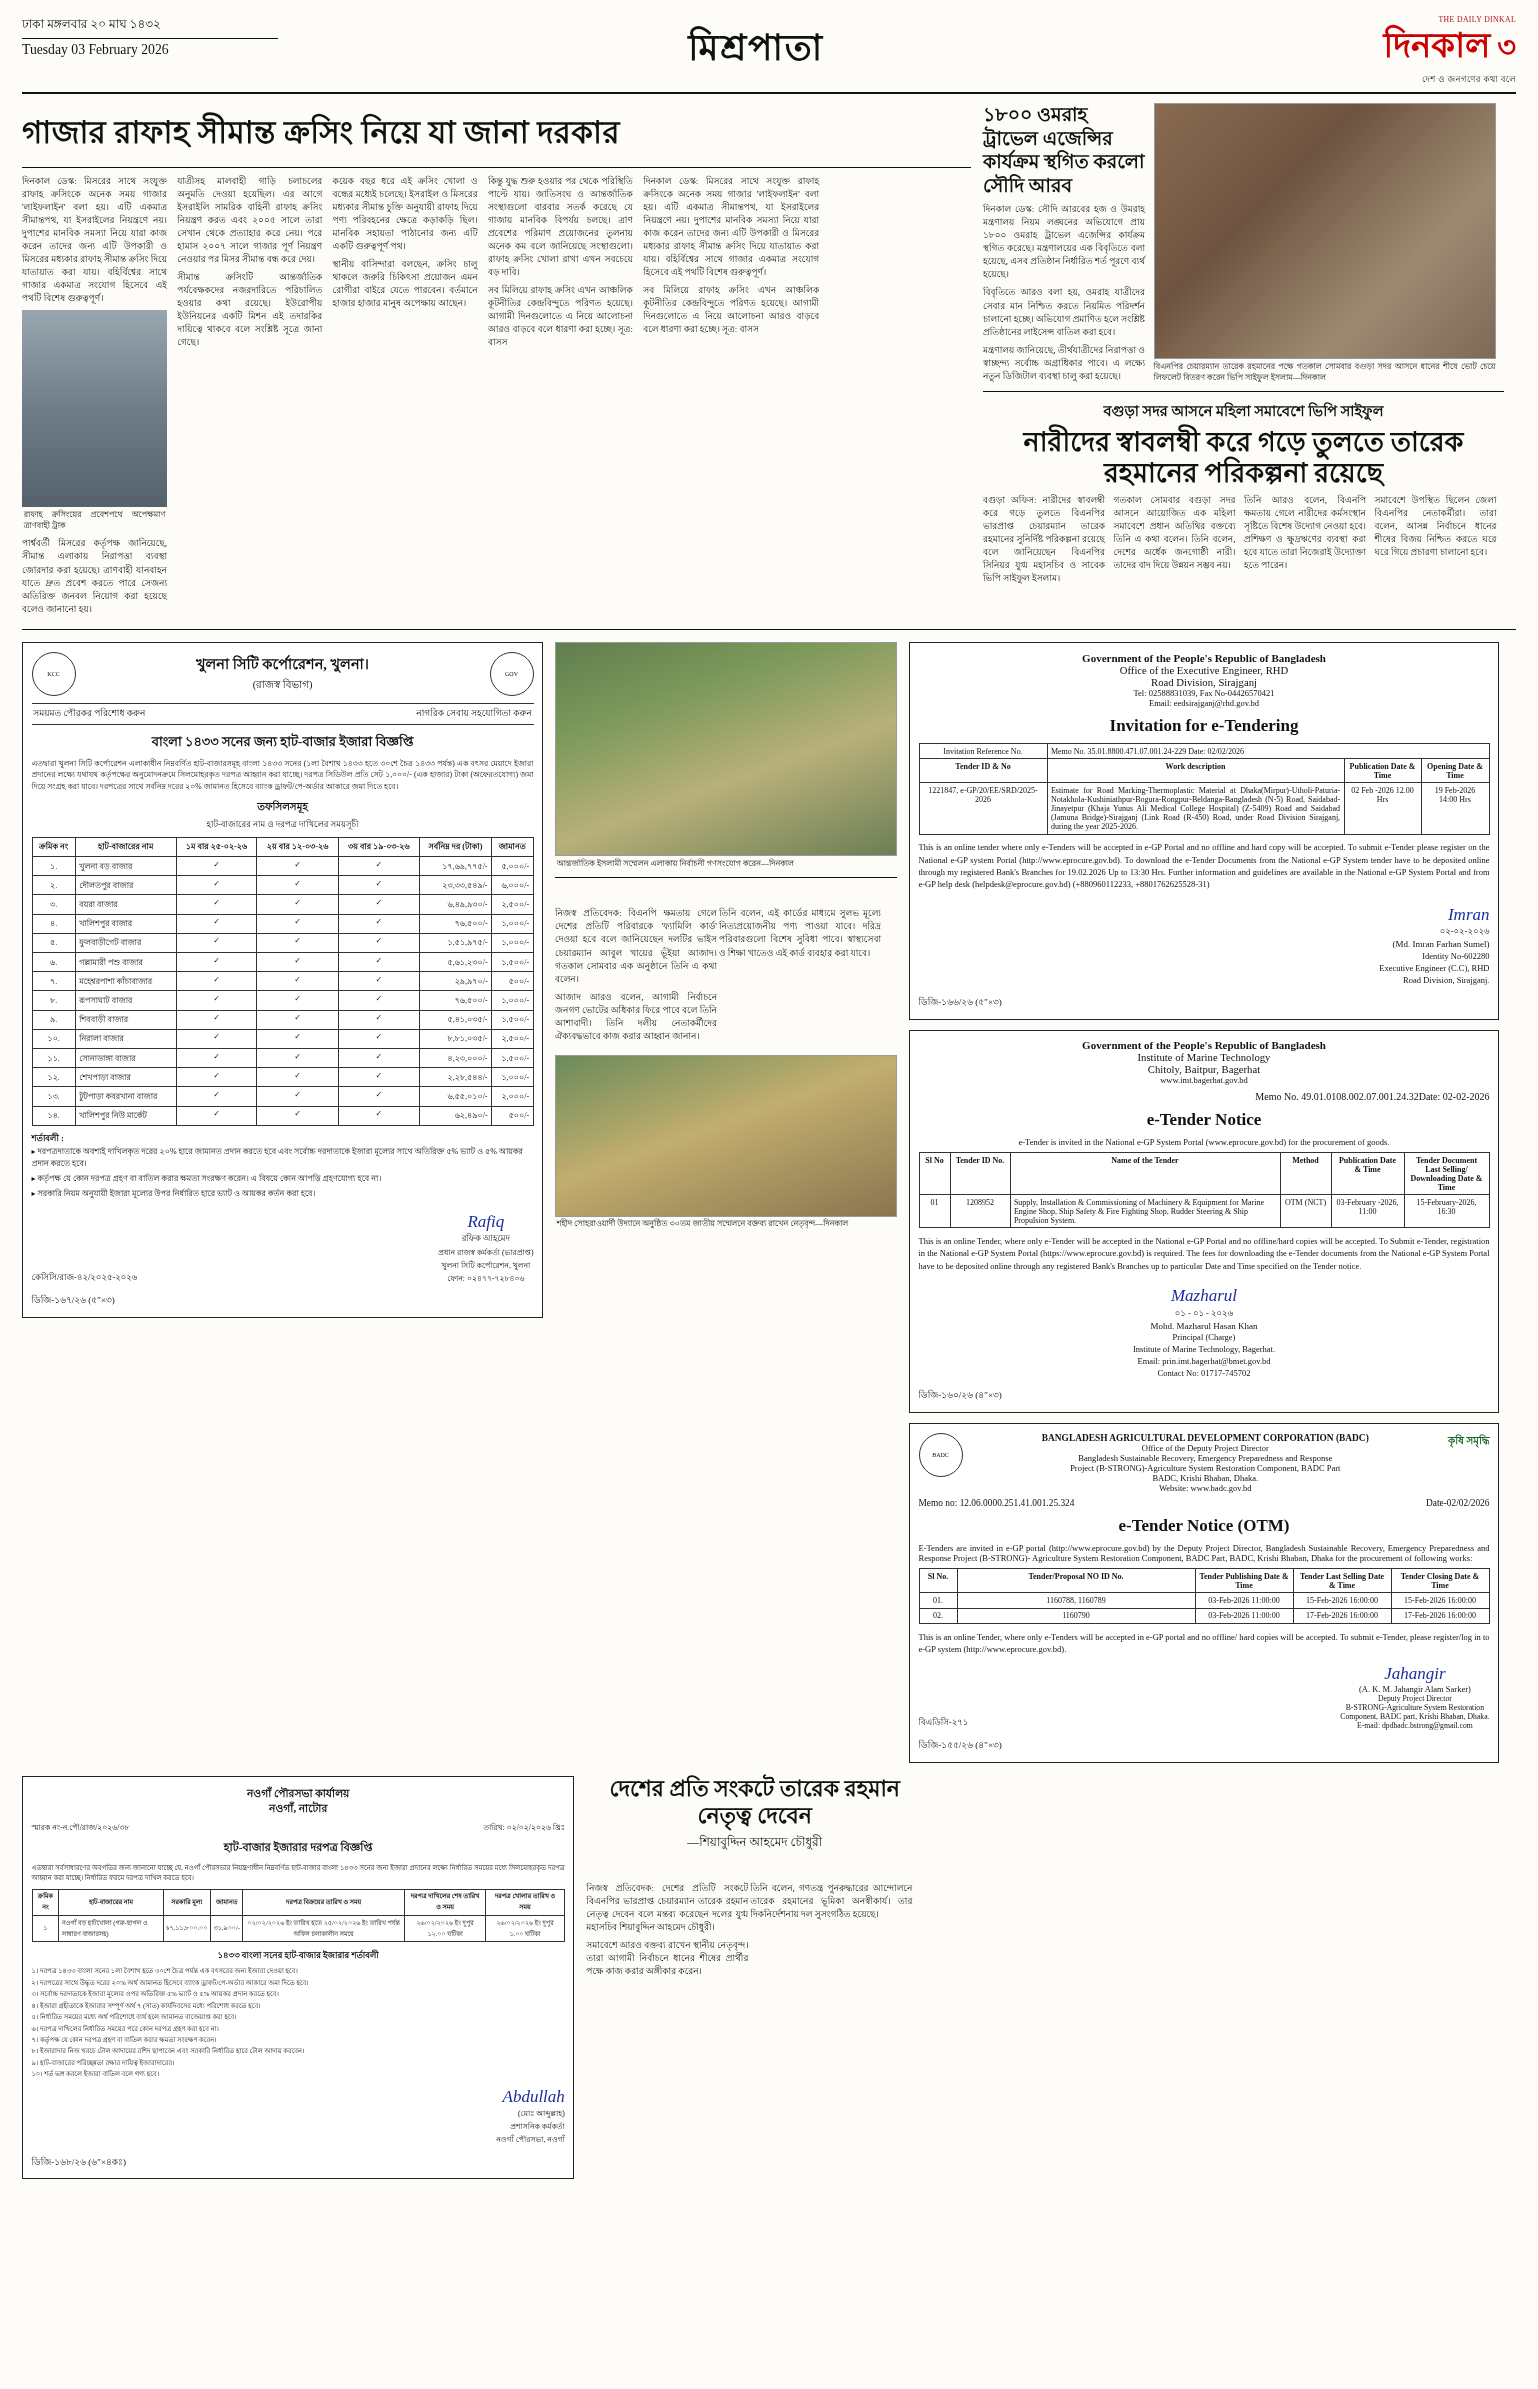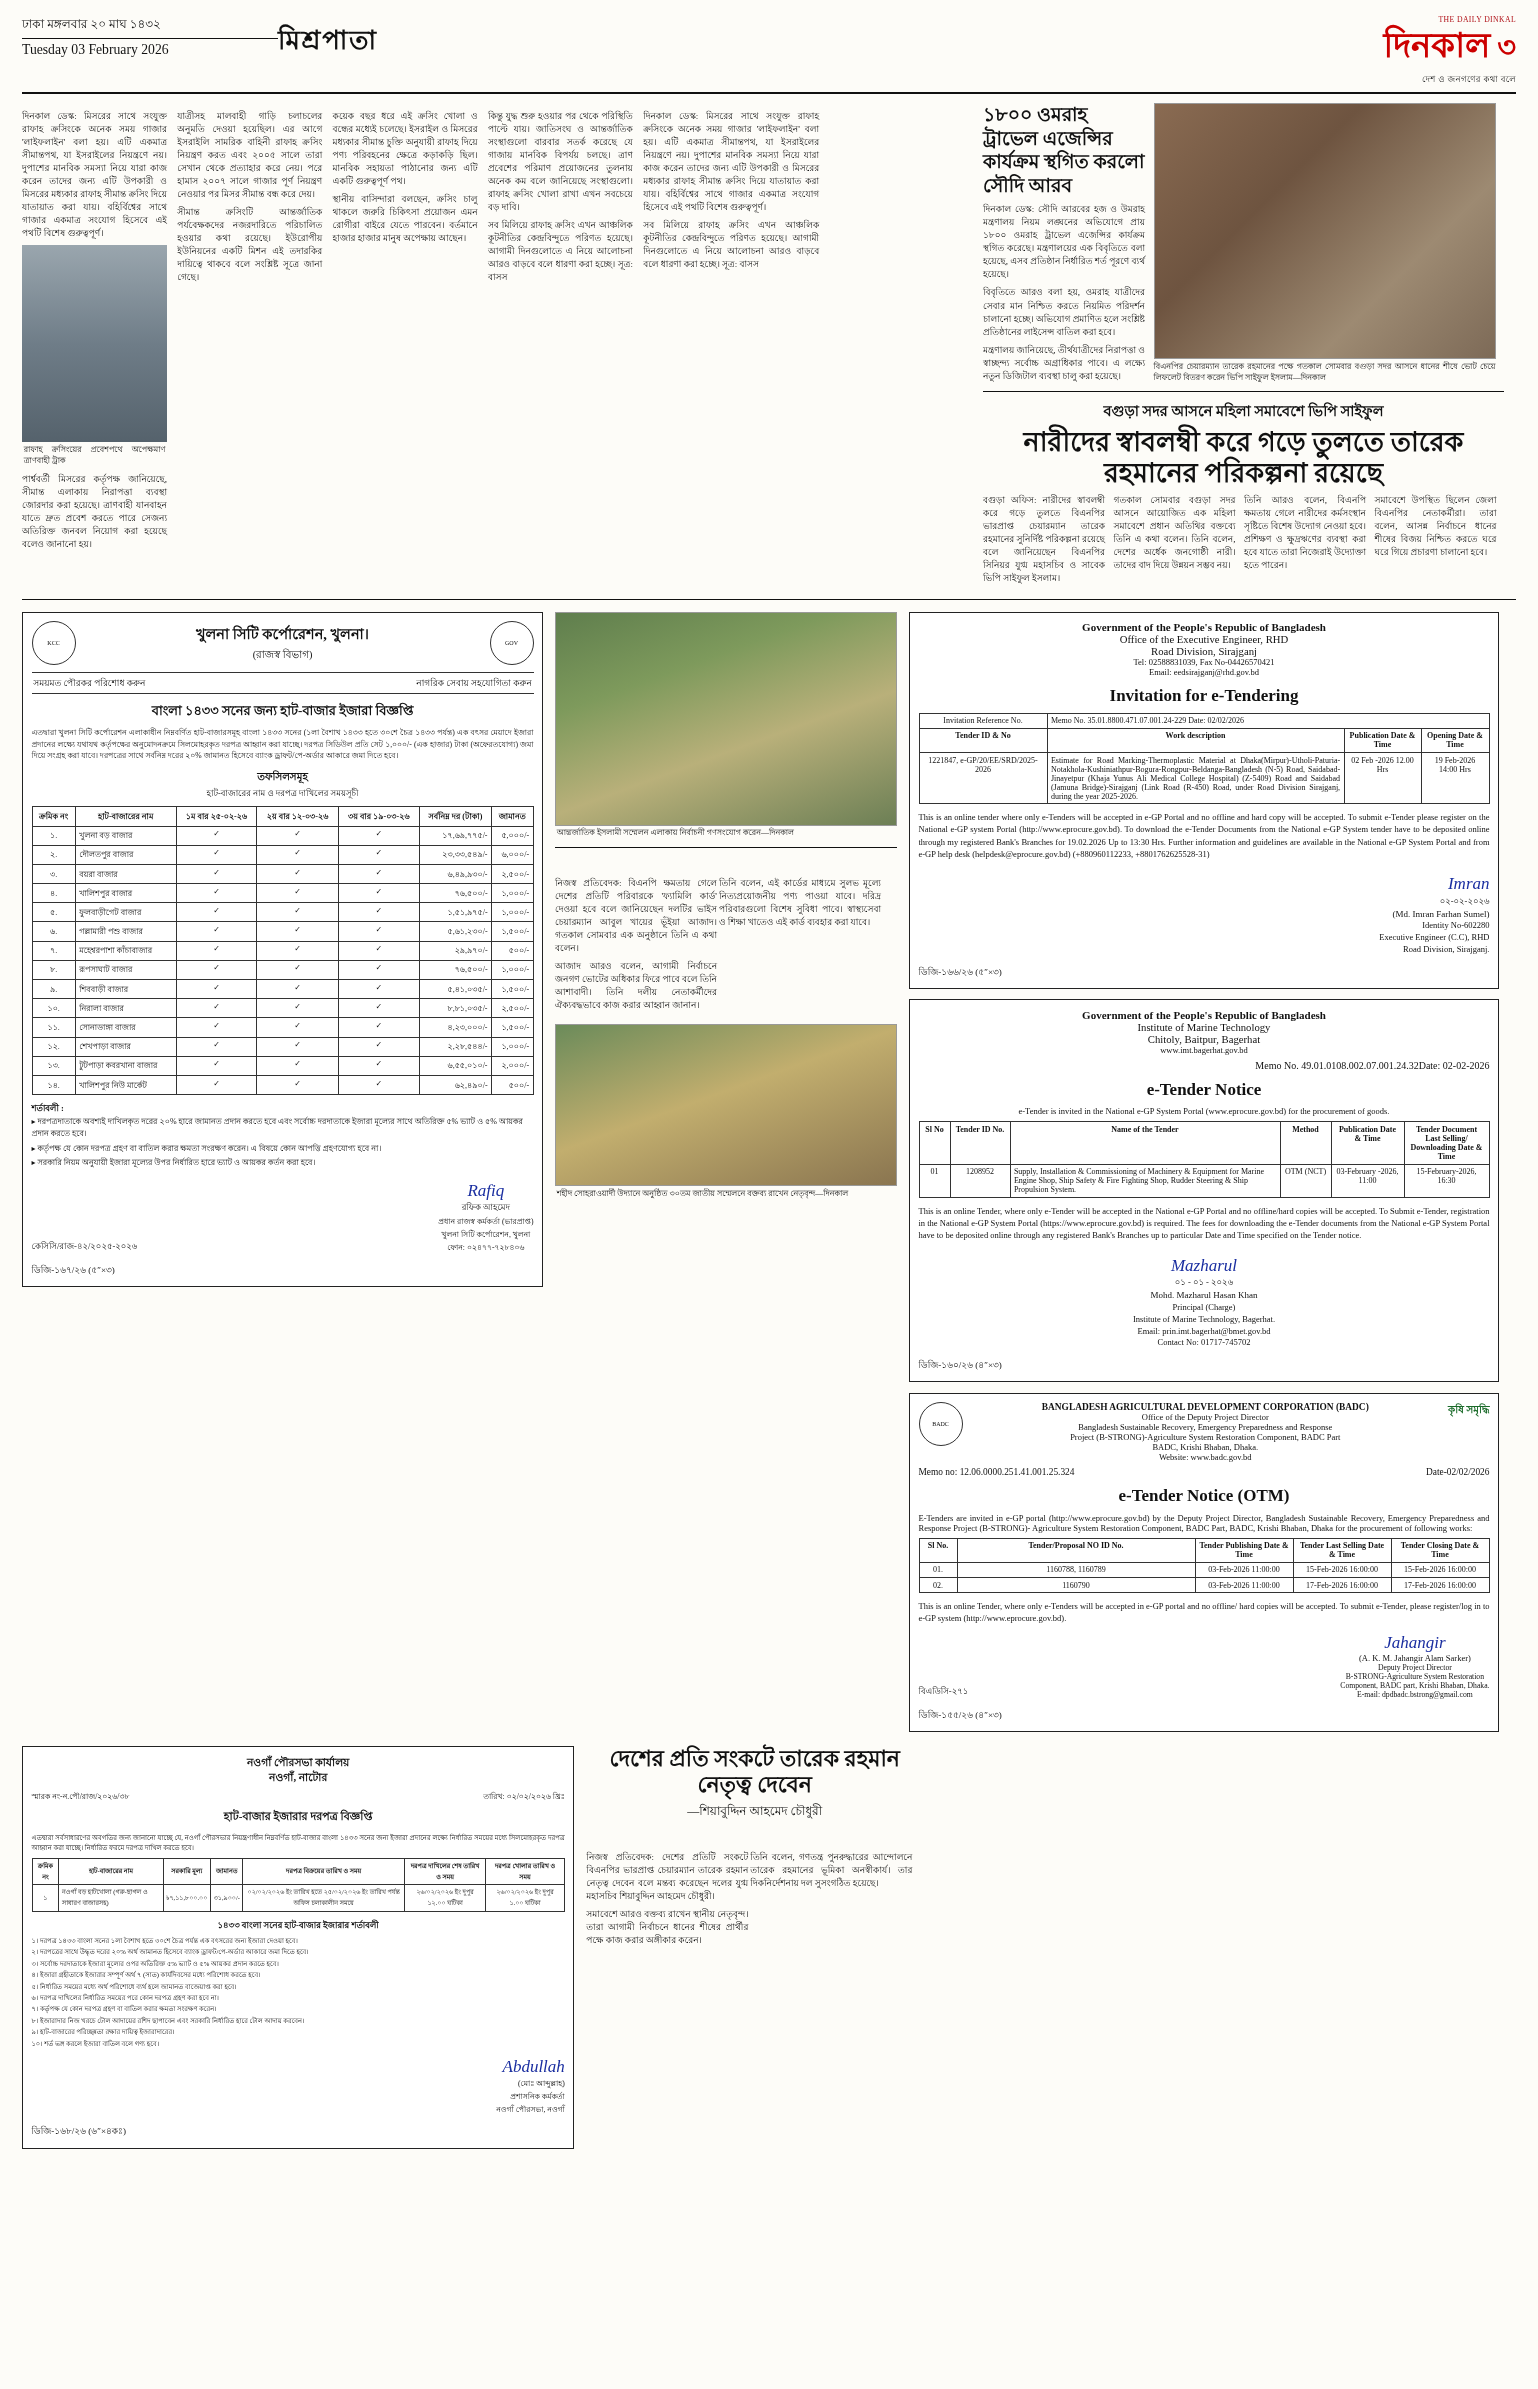--- a/index.html
+++ b/index.html
@@ -11,21 +11,21 @@
     color:#111;
     position:relative;
   }
   .page { width:1538px; height:2389px; padding:15.4px 22px; position:relative; }
 
   
   .masthead { display:flex; align-items:flex-start; justify-content:space-between; border-bottom:2.6px solid #111; padding-bottom:5.1px; }
   .mh-left { width:256px; }
   .mh-date-bn { font-size:12px; border-bottom:0.9px solid #111; padding-bottom:2.6px; margin-bottom:2.6px; }
   .mh-date-en { font-size:13.7px; }
-  .mh-center { flex:1; text-align:left; font-size:26px; letter-spacing:1.7px; font-weight:bold; padding-top:5.1px; }
+  .mh-center { flex:1; text-align:center; font-size:36px; letter-spacing:1.7px; font-weight:bold; padding-top:5.1px; }
   .mh-right { width:282px; text-align:right; }
   .mh-logo-top { font-size:7.7px; color:#b01118; letter-spacing:0.4px; }
   .mh-logo { display:flex; align-items:baseline; justify-content:flex-end; gap:6.8px; }
   .mh-logo-name { font-size:34px; font-weight:bold; color:#c00; line-height:1; }
   .mh-pageno { font-size:29px; font-weight:bold; color:#c00; }
   .mh-tag { font-size:8.5px; color:#222; letter-spacing:0.4px; }
 
   
   .rule { border-top:0.9px solid #111; }
   .col-text { font-size:9px; line-height:1.45; text-align:justify; }
@@ -117,20 +117,21 @@
         <div class="mh-logo-name">দিনকাল</div>
         <div class="mh-pageno">৩</div>
       </div>
       <div class="mh-tag">দেশ ও জনগণের কথা বলে</div>
     </div>
   </div>
 
   <div class="top-wrap">
 
     <div class="lead">
+      <div class="lead-head">গাজার রাফাহ সীমান্ত ক্রসিং নিয়ে যা জানা দরকার</div>
       <div class="lead-cols">
         <div class="lead-col">
           <div class="col-text">
               <p>দিনকাল ডেস্ক: মিসরের সাথে সংযুক্ত রাফাহ ক্রসিংকে অনেক সময় গাজার 'লাইফলাইন' বলা হয়। এটি একমাত্র সীমান্তপথ, যা ইসরাইলের নিয়ন্ত্রণে নয়। দুপাশের মানবিক সমস্যা নিয়ে যারা কাজ করেন তাদের জন্য এটি উপকারী ও মিসরের মধ্যকার রাফাহ সীমান্ত ক্রসিং দিয়ে যাতায়াত করা যায়। বহির্বিশ্বের সাথে গাজার একমাত্র সংযোগ হিসেবে এই পথটি বিশেষ গুরুত্বপূর্ণ।</p>
             </div>
           <div class="photo" style="height:197px;margin-top:5.1px;background:linear-gradient(180deg,#9aa6ae 0%,#6f7d88 50%,#55626c 100%);"></div>
           <div class="ph-cap">রাফাহ ক্রসিংয়ের প্রবেশপথে অপেক্ষমাণ ত্রাণবাহী ট্রাক</div>
           <div class="col-text" style="margin-top:3.4px;">
               <p>পার্শ্ববর্তী মিসরের কর্তৃপক্ষ জানিয়েছে, সীমান্ত এলাকায় নিরাপত্তা ব্যবস্থা জোরদার করা হয়েছে। ত্রাণবাহী যানবাহন যাতে দ্রুত প্রবেশ করতে পারে সেজন্য অতিরিক্ত জনবল নিয়োগ করা হয়েছে বলেও জানানো হয়।</p>
             </div>

